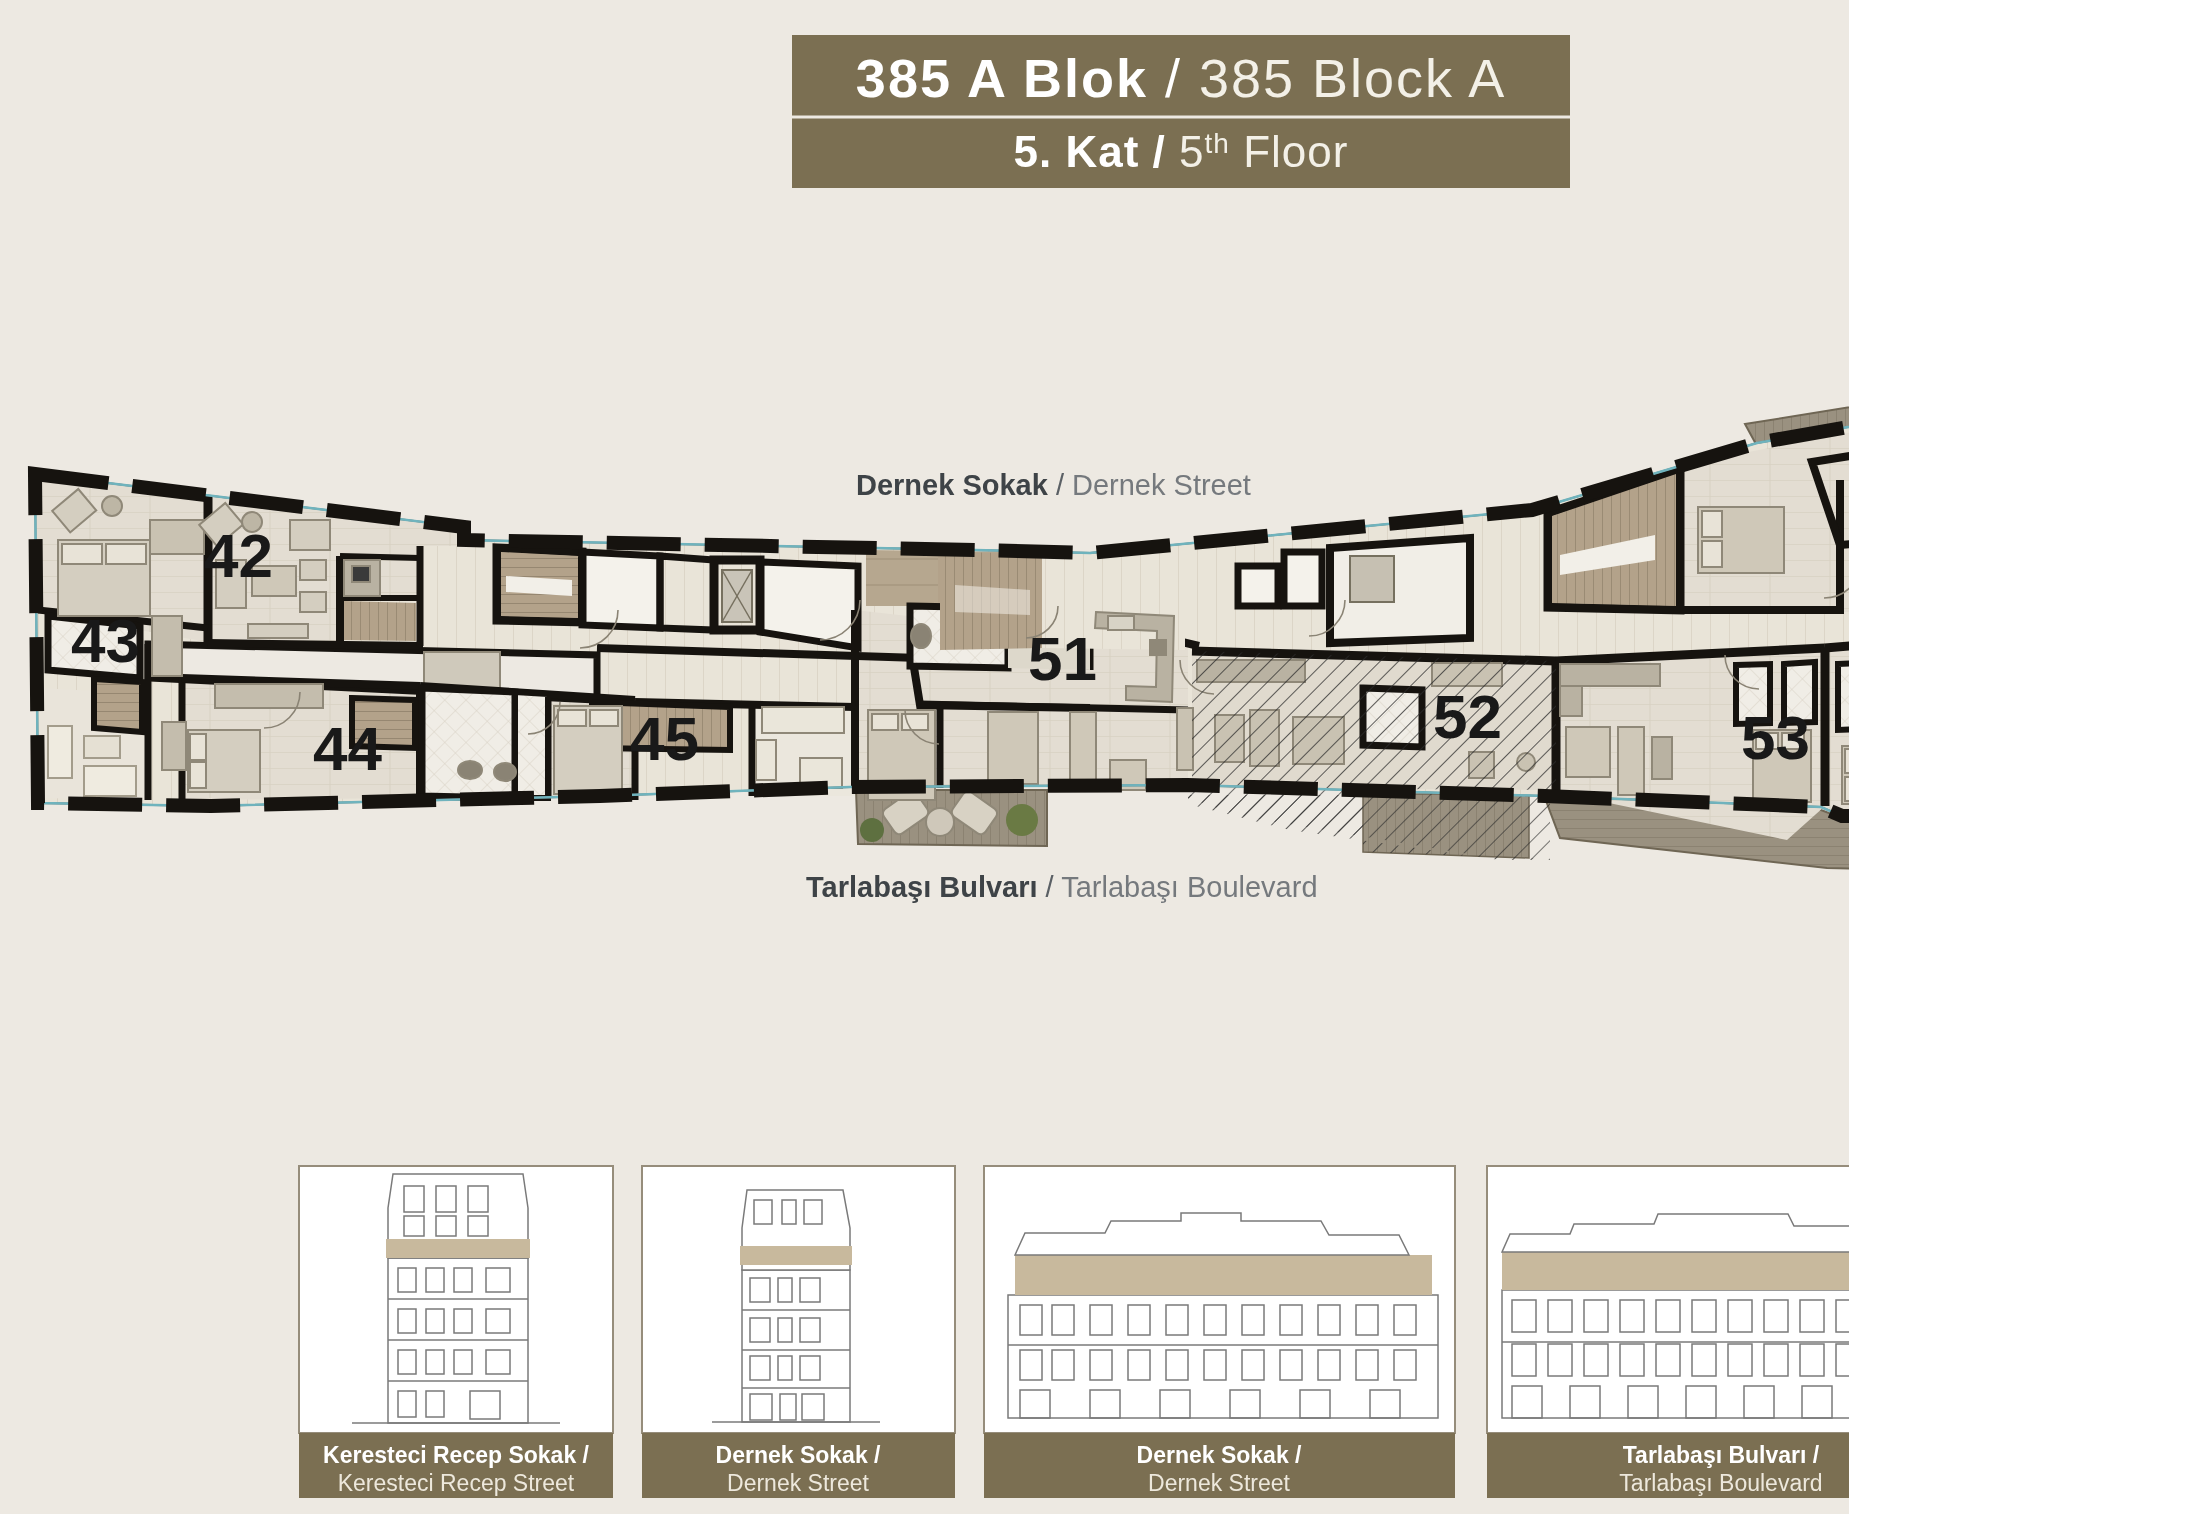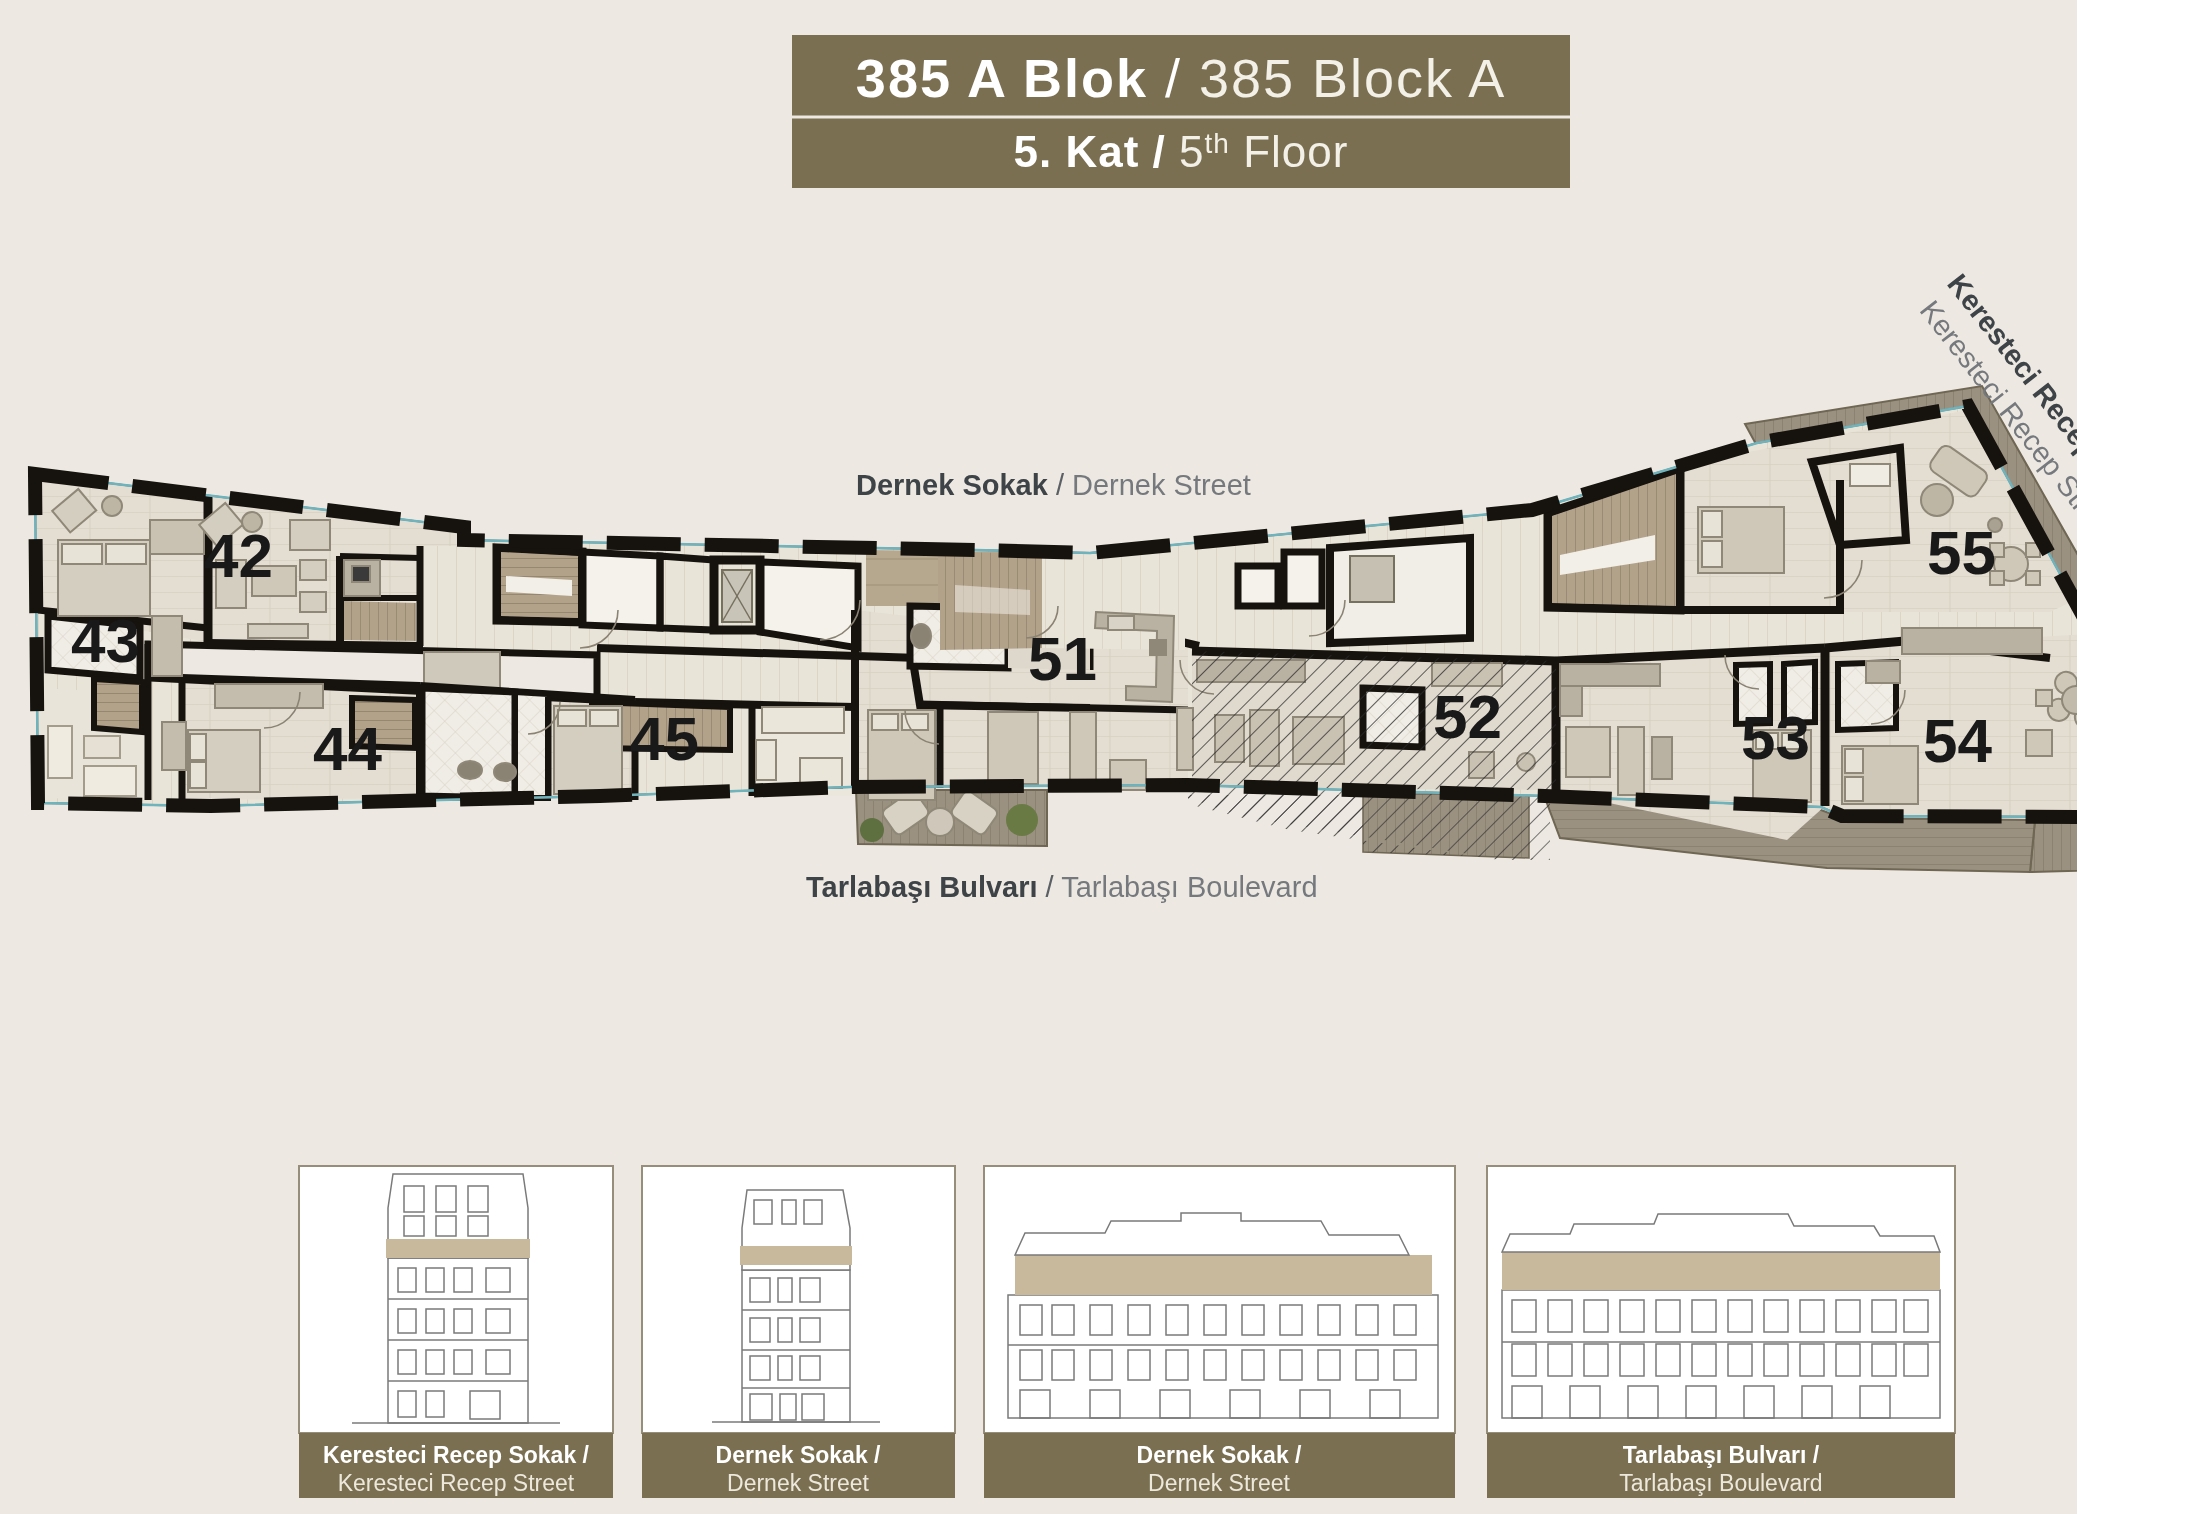--- a/index.html
+++ b/index.html
@@ -1,16 +1,16 @@
 <!DOCTYPE html>
 <html><head>
 <meta charset="utf-8">
 <style>
 html,body{margin:0;padding:0}
-.page{position:relative;width:2077px;height:1514px;background:#EDE9E2;font-family:"Liberation Sans",sans-serif;overflow:hidden}
+.page{position:relative;width:1849px;height:1514px;background:#EDE9E2;font-family:"Liberation Sans",sans-serif;overflow:hidden}
 svg{position:absolute;left:0;top:0}
 </style>
 </head>
 <body>
 <div class="page">
 <svg width="2199" height="1514" viewBox="0 0 2199 1514">
 <defs>
 <pattern id="plankV" width="19" height="40" patternUnits="userSpaceOnUse">
 <rect width="19" height="40" fill="#E9E4D8"></rect>
 <line x1="0" y1="0" x2="0" y2="40" stroke="#DCD5C7" stroke-width="2"></line>

